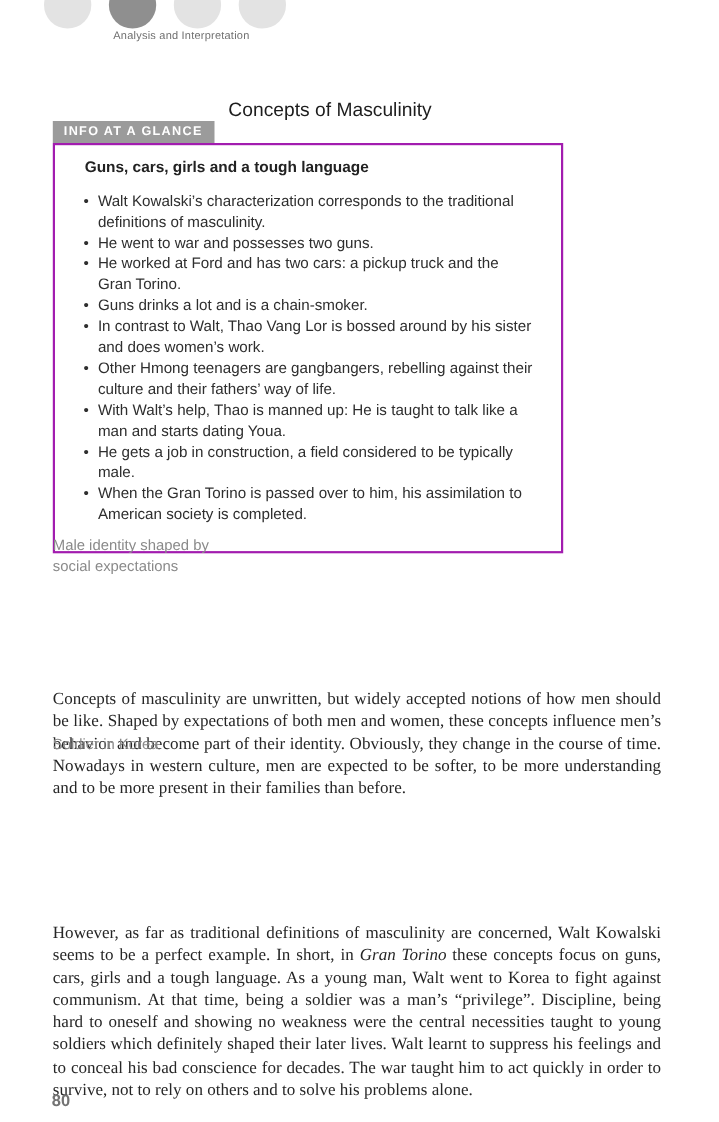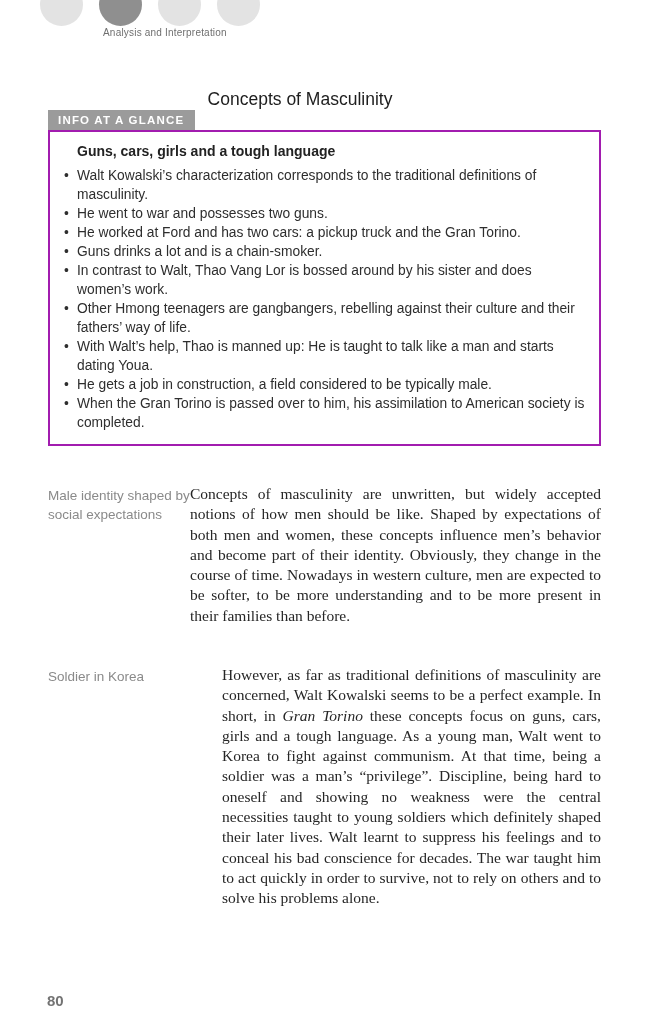--- a/index.html
+++ b/index.html
@@ -43,21 +43,21 @@
     top: 89px;
     text-align: center;
     font-size: 17.5px;
     font-weight: normal;
     color: #1d1d1d;
   }
   .glance {
     position: absolute;
     left: 48px;
     top: 110px;
-    width: 553px;
+    width: 464px;
   }
   .glance-badge {
     display: inline-block;
     background: #9b9b9b;
     color: #ffffff;
     font-size: 11.5px;
     font-weight: bold;
     letter-spacing: 1.2px;
     padding: 4px 11px 4px 10px;
     text-transform: uppercase;
@@ -68,34 +68,35 @@
     font-size: 13.8px;
     line-height: 19px;
     color: #2e2e2e;
   }
   .glance-heading {
     font-size: 14px;
     font-weight: bold;
     margin: 1px 0 5px 15px;
     color: #222222;
   }
-  .glance-list { list-style: none; margin: 0; padding: 0 0 0 15px; }
+  .glance-list { list-style: none; margin: 12px; padding: 0 0 0 15px; }
   .glance-list li { position: relative; padding-left: 0; }
   .glance-list li::before {
     content: "\2022";
     position: absolute;
     left: -13px;
     color: #2e2e2e;
   }
   
   .body-row {
     position: absolute;
     left: 48px;
     width: 553px;
     display: flex;
+    flex-direction: column;
   }
   .row-1 { top: 484px; }
   .row-2 { top: 665px; gap: 32px; }
   .margin-note {
     width: 142px;
     flex: 0 0 142px;
     font-size: 13.5px;
     line-height: 19px;
     color: #8a8a8a;
     padding-top: 2px;

